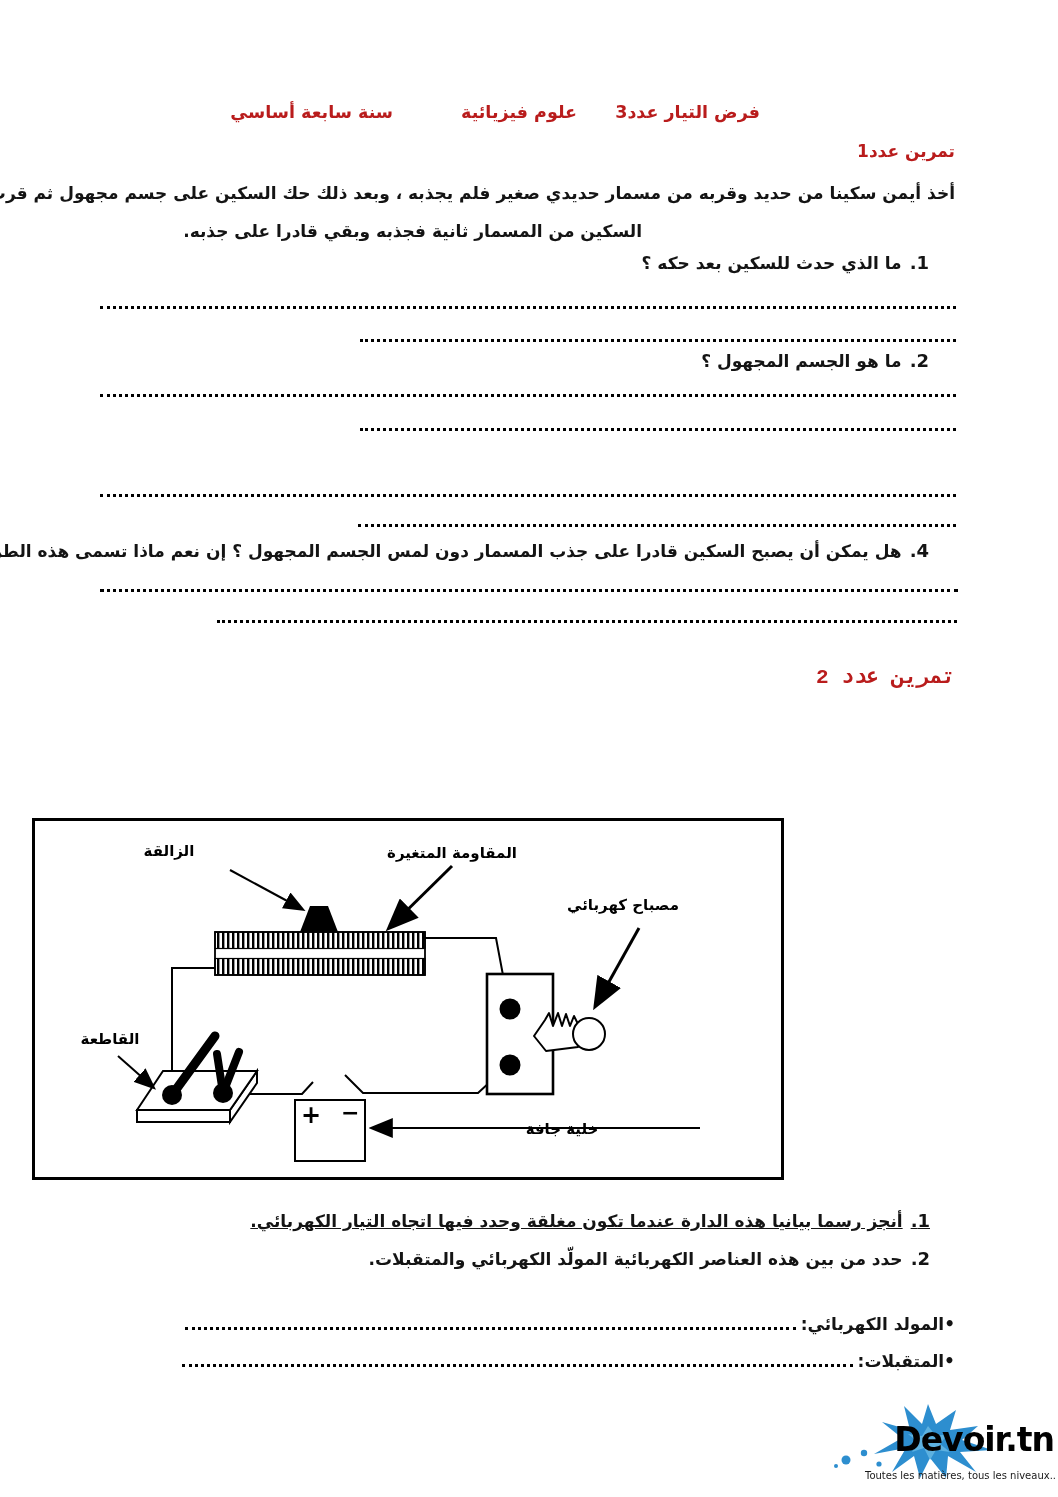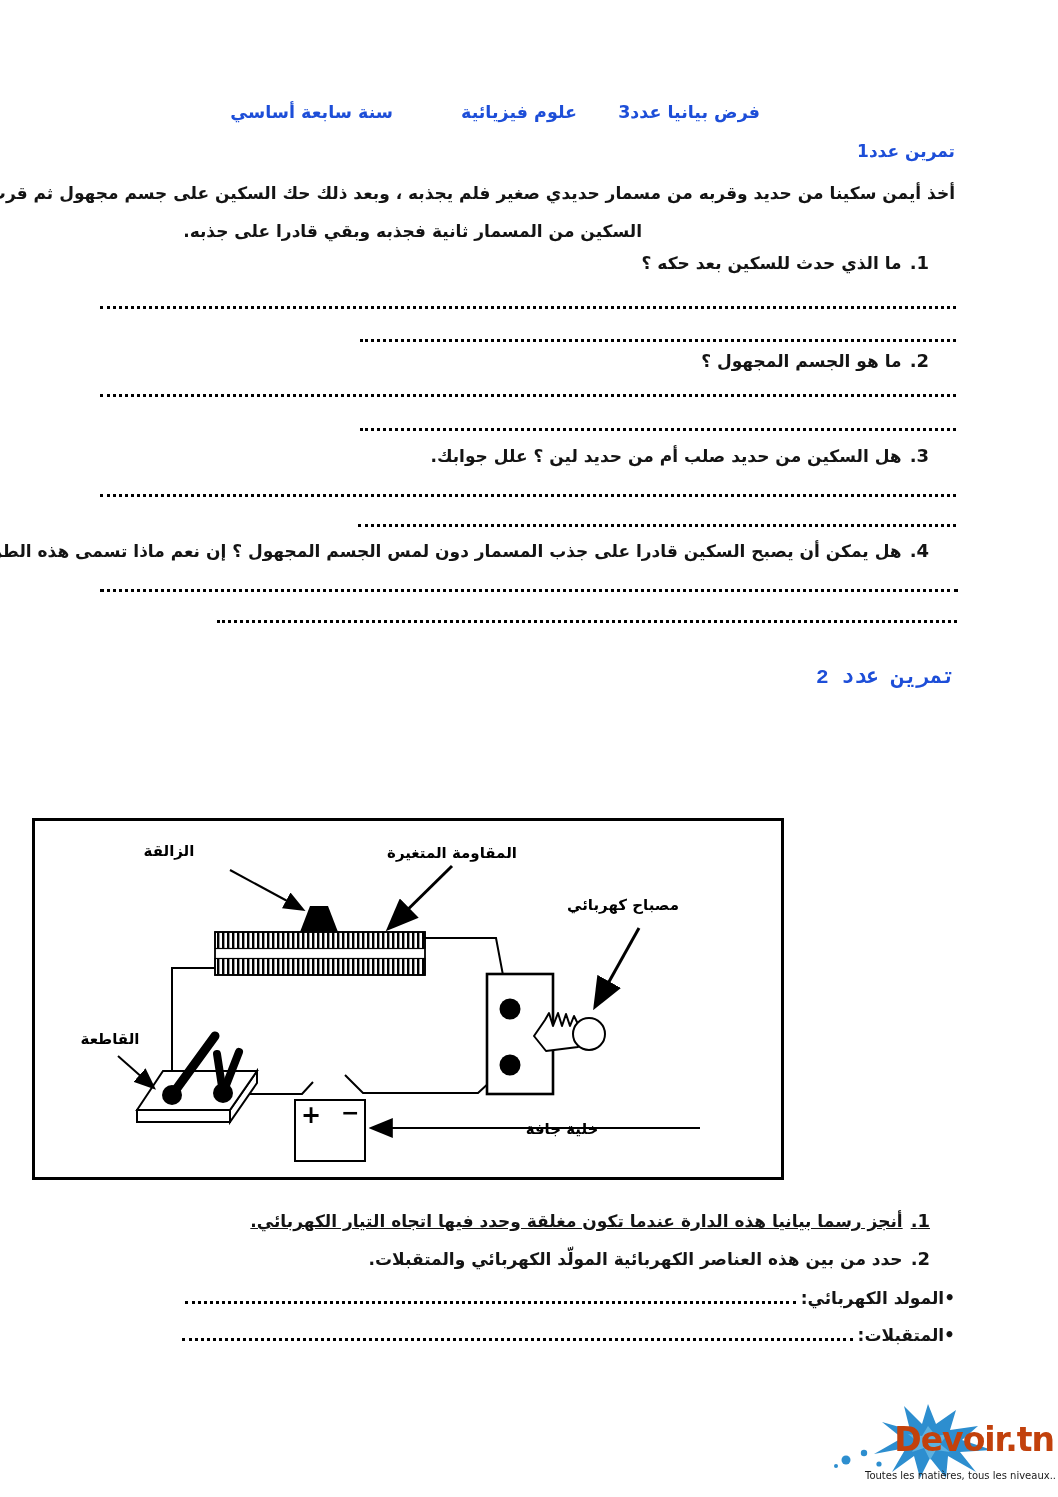--- a/index.html
+++ b/index.html
@@ -1,60 +1,57 @@
 <!DOCTYPE html>
 <html><head>
 <meta charset="utf-8">
 <style>
   html,body{margin:0;padding:0;background:#ffffff;}
   .page{position:relative;width:1058px;height:1497px;background:#fff;overflow:hidden;
         font-family:"DejaVu Sans",sans-serif;color:#141414;}
   .abs{position:absolute;}
   .ar{direction:rtl;white-space:nowrap;font-weight:bold;font-size:17px;line-height:24px;}
-  .red{color:#1d4ed8;text-align:center;}
+  .red{color:#b91c1c;text-align:center;}
   .hdr{font-size:17.5px;}
   .qnum{font-size:18px;}
   .qtext{margin-right:8px;}
   .dots{height:0;border-bottom:3.4px dotted #000;}
   .ansrow{display:flex;direction:rtl;align-items:flex-end;gap:5px;}
-  .ansrow .lbl{font-weight:bold;font-size:17px;white-space:nowrap;direction:rtl;}
+  .ansrow .lbl{font-weight:bold;font-size:17px;white-space:nowrap;direction:rtl;margin-top:26px;}
   .ansrow .fill{flex:1;height:0;border-bottom:3.4px dotted #000;margin-bottom:4px;}
-  .brand{font-weight:bold;font-size:33px;letter-spacing:-1px;color:#c2410c;}
+  .brand{font-weight:bold;font-size:33px;letter-spacing:-1px;color:#000000;}
   .tagline{font-weight:normal;font-size:10px;color:#191919;white-space:nowrap;}
   svg text{font-family:"DejaVu Sans",sans-serif;font-weight:bold;}
 </style>
 </head>
 <body>
 
 <div class="page">
 
-  <div class="abs ar red hdr" style="top:100px;right:298px;">فرض بيانيا عدد3</div>
+  <div class="abs ar red hdr" style="top:100px;right:298px;">فرض التيار عدد3</div>
   <div class="abs ar red hdr" style="top:100px;right:481px;">علوم فيزيائية</div>
   <div class="abs ar red hdr" style="top:100px;right:665px;">سنة سابعة أساسي</div>
 
   <div class="abs ar red" style="top:139px;right:103px;font-size:17px;">تمرين عدد1</div>
 
   <div class="abs ar" style="top:181px;right:103px;">أخذ أيمن سكينا من حديد وقربه من مسمار حديدي صغير فلم يجذبه ، وبعد ذلك حك السكين على جسم مجهول ثم قرب</div>
   <div class="abs ar" style="top:219px;left:200px;width:442px;">السكين من المسمار ثانية فجذبه وبقي قادرا على جذبه.</div>
 
   <div class="abs ar" style="top:251px;right:129px;">
     <span class="qnum">1.</span><span class="qtext">ما الذي حدث للسكين بعد حكه ؟</span>
   </div>
   <div class="abs dots" style="top:306px;left:100px;width:856px;"></div>
   <div class="abs dots" style="top:339px;left:360px;width:596px;"></div>
 
   <div class="abs ar" style="top:349px;right:129px;">
     <span class="qnum">2.</span><span class="qtext">ما هو الجسم المجهول ؟</span>
   </div>
   <div class="abs dots" style="top:394px;left:100px;width:856px;"></div>
   <div class="abs dots" style="top:428px;left:360px;width:596px;"></div>
 
-  <div class="abs ar" style="top:444px;right:129px;">
-    <span class="qnum">3.</span><span class="qtext">هل السكين من حديد صلب أم من حديد لين ؟ علل جوابك.</span>
-  </div>
   <div class="abs dots" style="top:494px;left:100px;width:856px;"></div>
   <div class="abs dots" style="top:524px;left:358px;width:598px;"></div>
 
   <div class="abs ar" style="top:539px;right:129px;">
     <span class="qnum">4.</span><span class="qtext">هل يمكن أن يصبح السكين قادرا على جذب المسمار دون لمس الجسم المجهول ؟ إن نعم ماذا تسمى هذه الطريقة ؟</span>
   </div>
   <div class="abs dots" style="top:589px;left:100px;width:858px;"></div>
   <div class="abs dots" style="top:620px;left:217px;width:740px;"></div>
 
   <div class="abs ar red" style="top:666px;right:103px;font-size:21px;font-family:Liberation Mono, monospace;">تمرين عدد 2</div>

